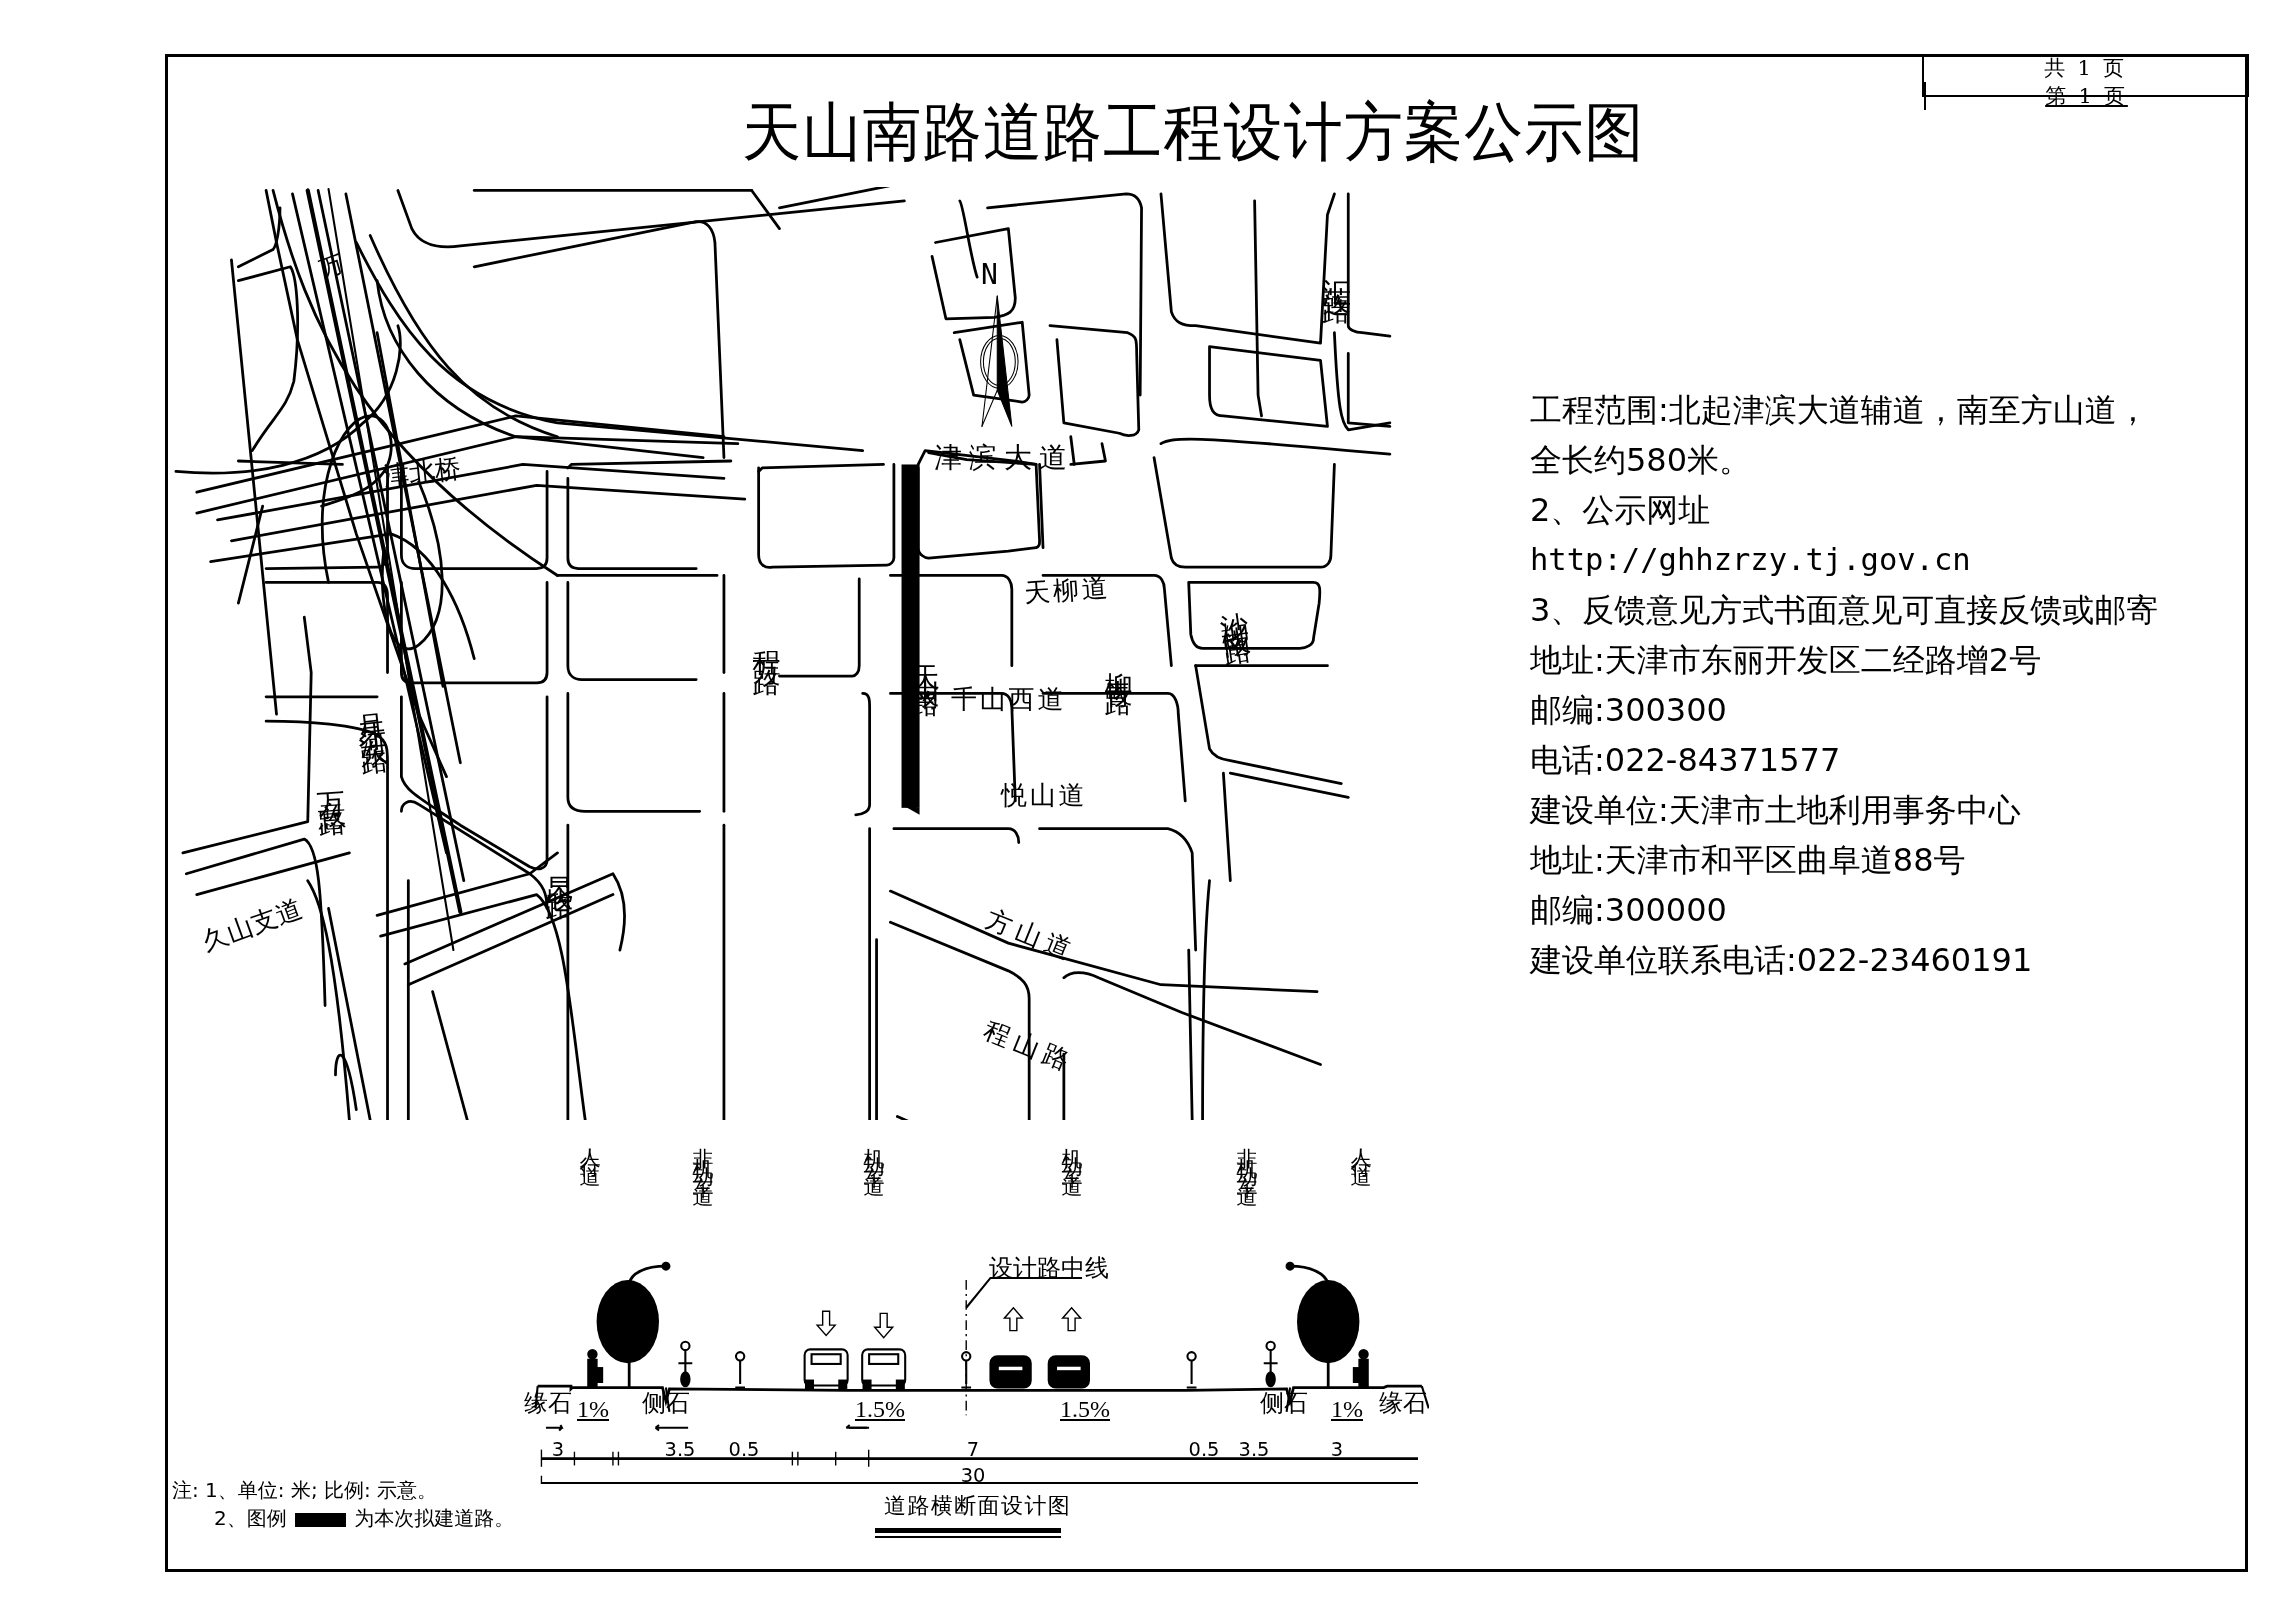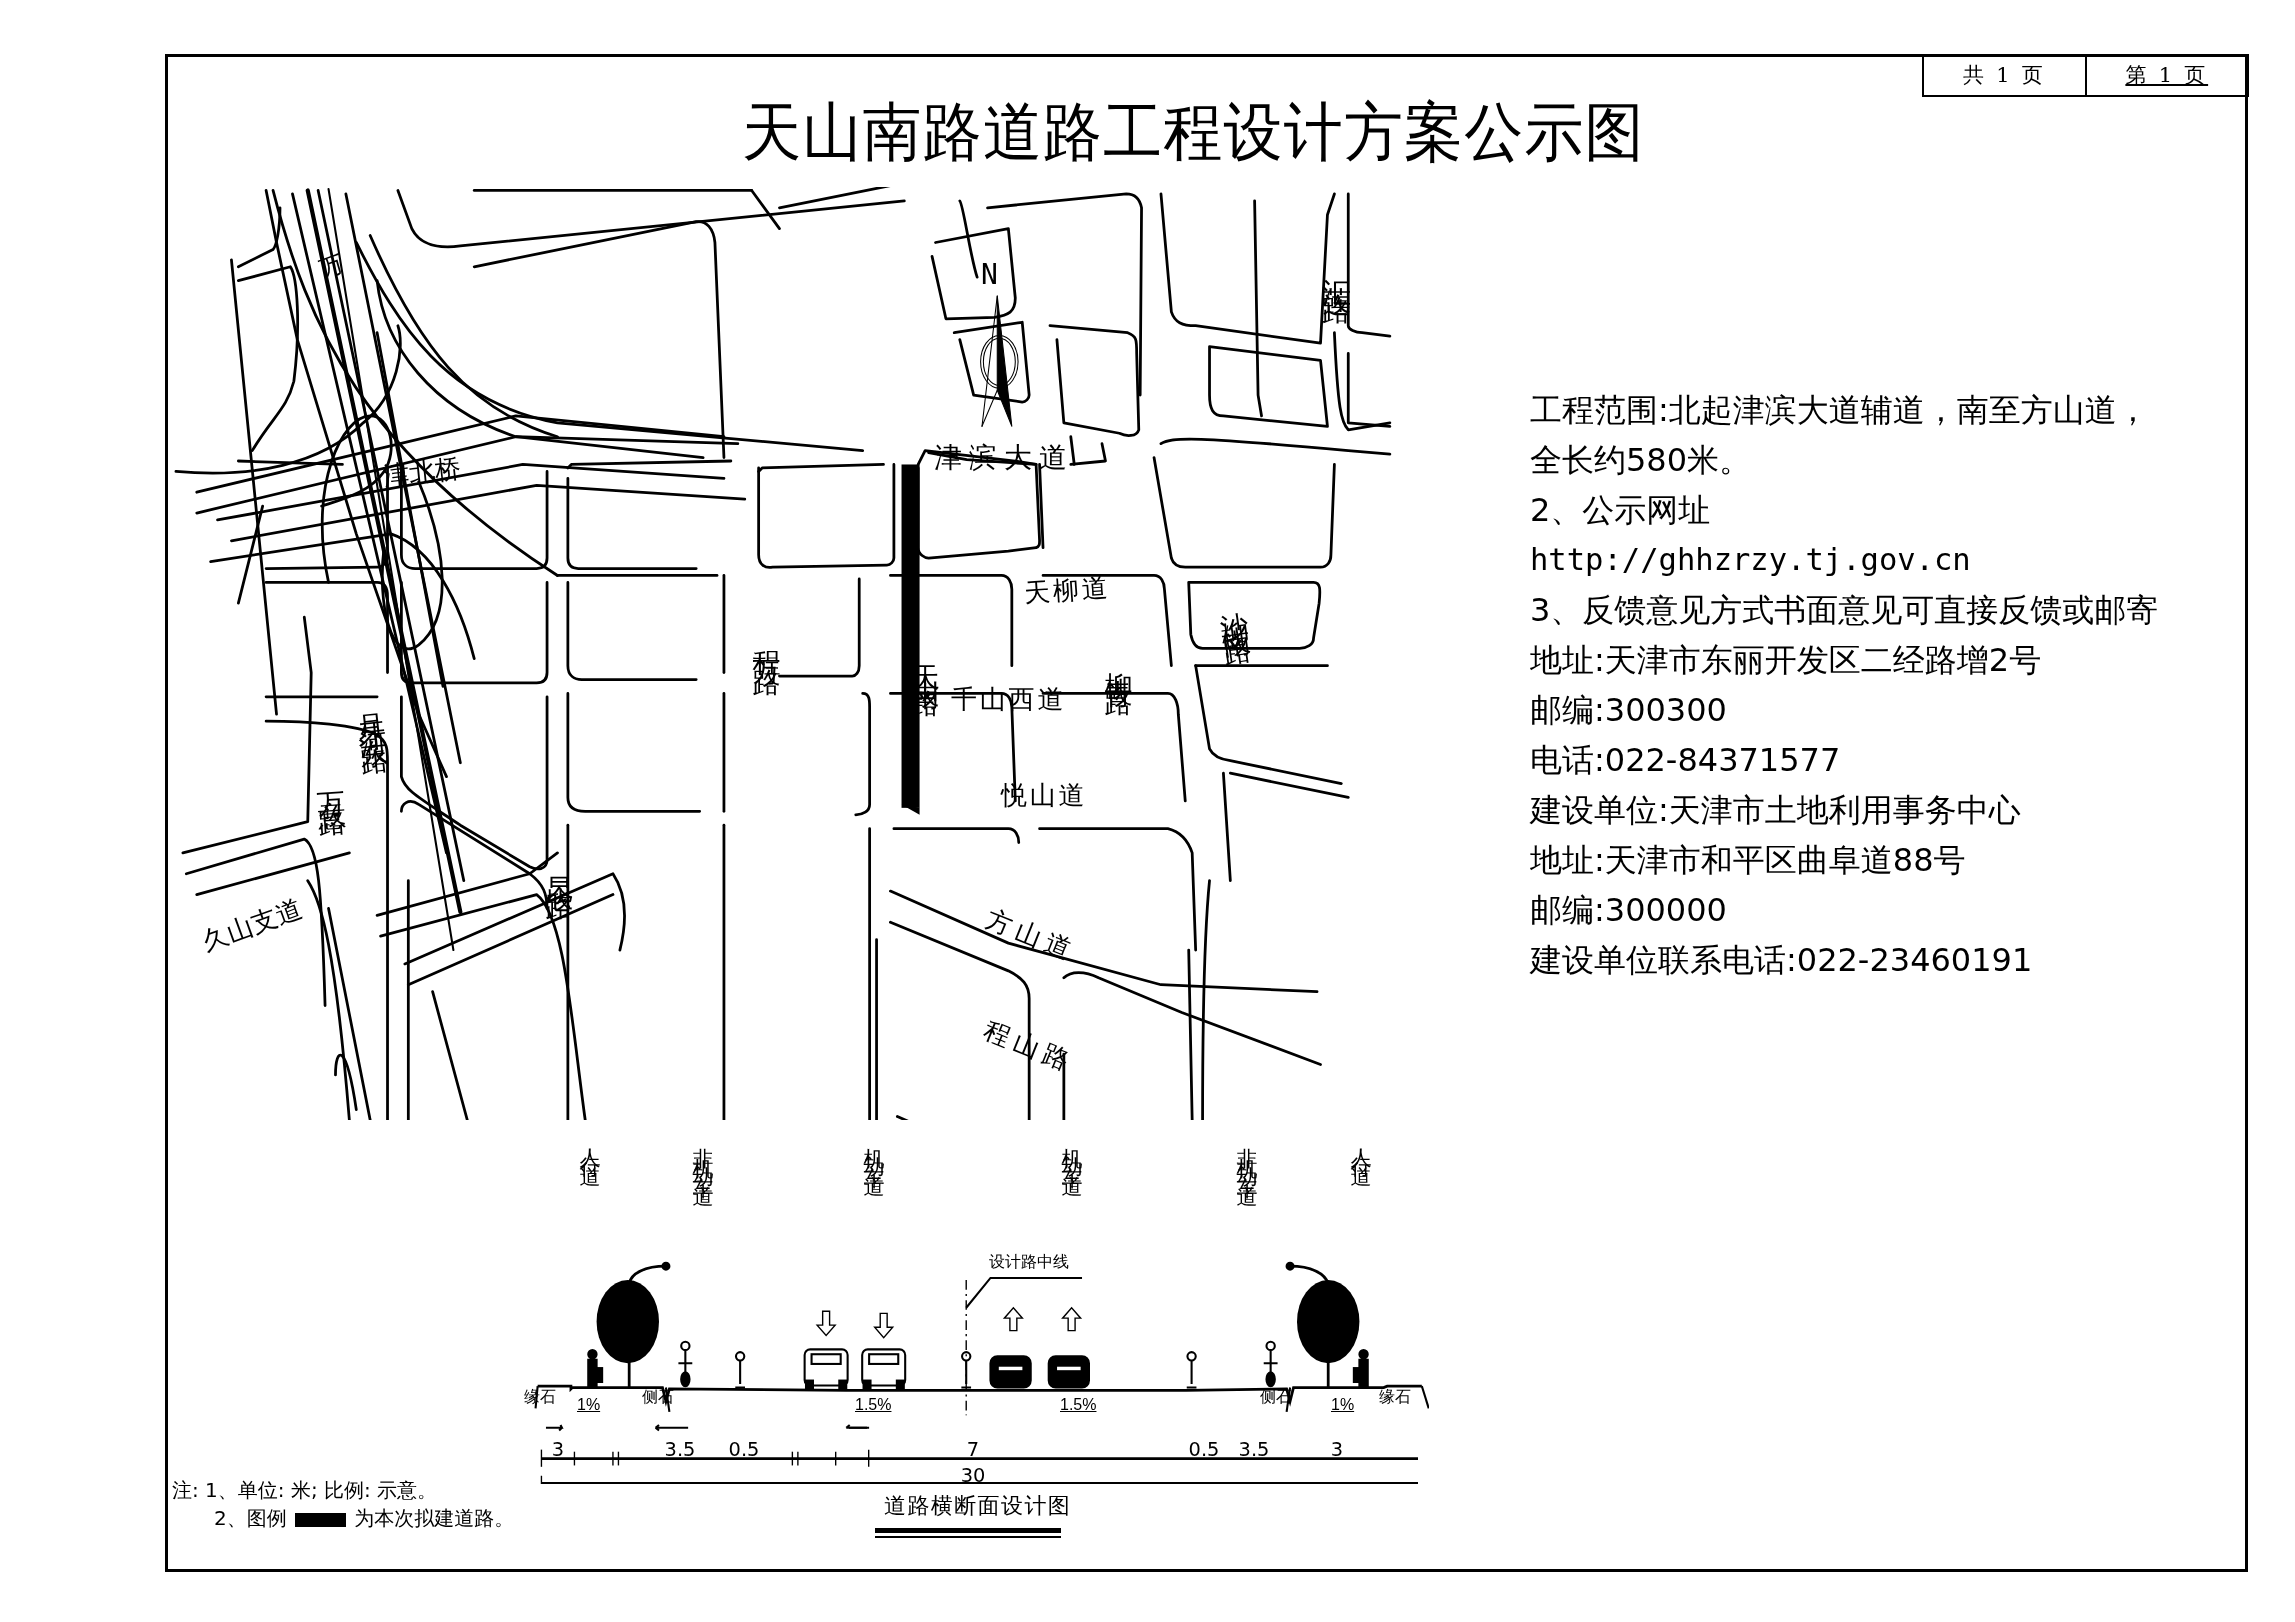--- a/index.html
+++ b/index.html
@@ -1,30 +1,30 @@
 <!DOCTYPE html>
 <html style="font-size:11px"><head>
   <meta charset="utf-8">
   <style>
     html, body { margin: 0; padding: 0; background: #ffffff; }
     body { width: 2295px; height: 1623px; position: relative; overflow: hidden; font-family: "DejaVu Serif", "Liberation Serif", serif; color: #000; }
     .frame { position: absolute; left: 165px; top: 54px; width: 2083px; height: 1518px; border: 3.5px solid #000; box-sizing: border-box; }
-    .page-box { position: absolute; left: 1922px; top: 54px; width: 327px; height: 43px; border: 2.8px solid #000; border-top: none; box-sizing: border-box; display: flex; }
+    .page-box { position: absolute; left: 1922px; top: 54px; width: 327px; height: 43px; border: 2.8px solid #000; border-top: none; box-sizing: border-box; display: flex; flex-direction: column; }
     .page-box .cell { flex: 1; display: flex; align-items: center; justify-content: center; font-size: 21px; letter-spacing: 2.8px; }
     .page-box .cell + .cell { border-left: 2.8px solid #000; text-decoration: underline; }
     .title { position: absolute; left: 694px; top: 89px; width: 999px; text-align: center; font-size: 64px; letter-spacing: 1.4px; font-family: "DejaVu Serif", serif; transform: scaleX(0.92); transform-origin: center; }
     .map-wrap { position: absolute; left: 169px; top: 187px; width: 1318px; height: 933px; }
     .map-svg { position: absolute; left: 0; top: 0; }
     .map-label { position: absolute; font-size: 26px; line-height: 1; white-space: nowrap; font-family: "DejaVu Sans", sans-serif; }
     .map-label.vert { writing-mode: vertical-rl; letter-spacing: 8.3px; }
     .info { position: absolute; left: 1530px; top: 385px; font-size: 32px; line-height: 50px; font-family: "DejaVu Sans", sans-serif; }
     .info .line { white-space: nowrap; }
     .section-svg { position: absolute; left: 527px; top: 1124px; }
     .lane-label { position: absolute; font-size: 21px; writing-mode: vertical-rl; letter-spacing: 9.7px; font-family: "DejaVu Sans", sans-serif; }
-    .section-text { position: absolute; font-size: 16px; font-family: Liberation Sans, sans-serif; white-space: nowrap; }
+    .section-text { position: absolute; font-size: 24px; font-family: Liberation Serif, serif; white-space: nowrap; }
     .dim-text { position: absolute; font-size: 19.4px; font-family: "DejaVu Sans", sans-serif; white-space: nowrap; transform: translateX(-50%); }
     .section-title { position: absolute; left: 884px; top: 1491px; font-size: 22px; font-family: Liberation Sans, sans-serif; letter-spacing: 1.4px; }
     .section-underline { position: absolute; left: 875px; top: 1528px; width: 186px; height: 4.9px; background: #000; }
     .section-underline2 { position: absolute; left: 875px; top: 1536px; width: 186px; height: 2.1px; background: #000; }
     .notes { position: absolute; left: 172px; top: 1476px; font-size: 20px; line-height: 28px; font-family: "DejaVu Sans", sans-serif; }
     .notes .legend-swatch { display: inline-block; width: 51px; height: 14px; background: #000; vertical-align: middle; margin: 0 8.3px; }
   </style>
 </head>
 <body>
 

